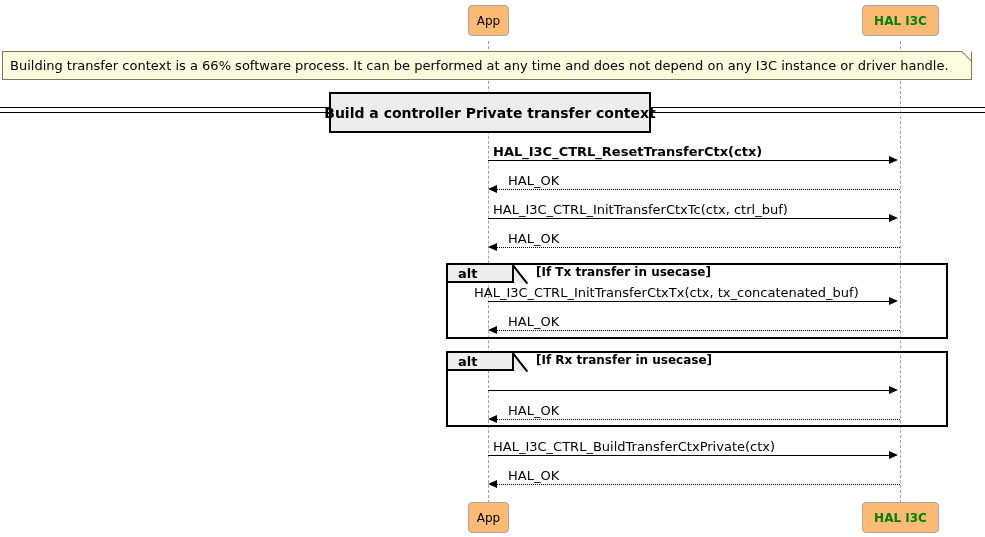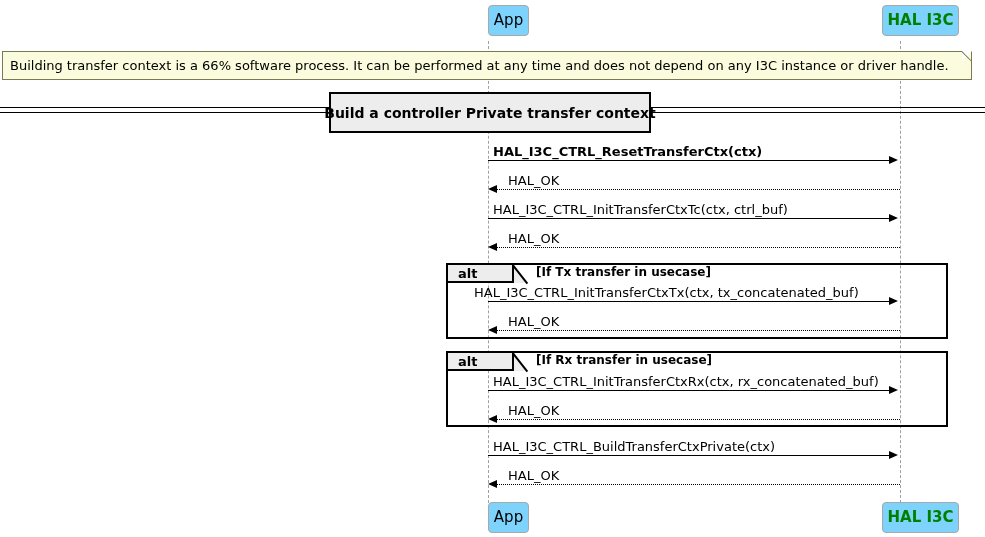--- a/index.html
+++ b/index.html
@@ -18,29 +18,28 @@
     background: #FFFFFF;
     overflow: hidden;
   }
 
   
   .participant {
     position: absolute;
     box-sizing: border-box;
     border: 1px solid #A8A8A8;
     border-radius: 4px;
-    background: #7dd3fc;
+    background: #fdba74;
     display: flex;
     align-items: center;
     justify-content: center;
-    font-size: 15px;
+    font-size: 12px;
     line-height: 1;
     color: #000000;
     white-space: nowrap;
-    margin-left: 20px;
   }
   .participant.green {
     color: #008000;
     font-weight: bold;
   }
 
   
   .lifeline {
     position: absolute;
     width: 0;
@@ -230,21 +229,20 @@
   <div class="arrow-left" style="left:488px; top:326px;"></div>
 
   <div class="frag" style="left:446px; top:351px; width:502px; height:76px;"></div>
   <div class="frag-tab" style="left:448px; top:353px; width:66px; height:18px;">
     <span>alt</span>
   </div>
   <div class="frag-tab-notch" style="left:514px; top:353px;"></div>
   <div class="frag-tab-notch-line" style="left:514px; top:353px;"></div>
   <div class="frag-guard" style="left:536px; top:353px;">[If Rx transfer in usecase]</div>
 
-  <div class="msg-label" style="left:493px; top:375px;">HAL_I3C_CTRL_InitTransferCtxRx(ctx, rx_concatenated_buf)</div>
   <div class="msg-line" style="left:488px; top:390px; width:405px;"></div>
   <div class="arrow-right" style="left:889px; top:386px;"></div>
 
   <div class="msg-label" style="left:508px; top:404px;">HAL_OK</div>
   <div class="msg-line dotted" style="left:495px; top:419px; width:405px;"></div>
   <div class="arrow-left" style="left:488px; top:415px;"></div>
 
   <div class="msg-label" style="left:493px; top:440px;">HAL_I3C_CTRL_BuildTransferCtxPrivate(ctx)</div>
   <div class="msg-line" style="left:488px; top:455px; width:405px;"></div>
   <div class="arrow-right" style="left:889px; top:451px;"></div>

